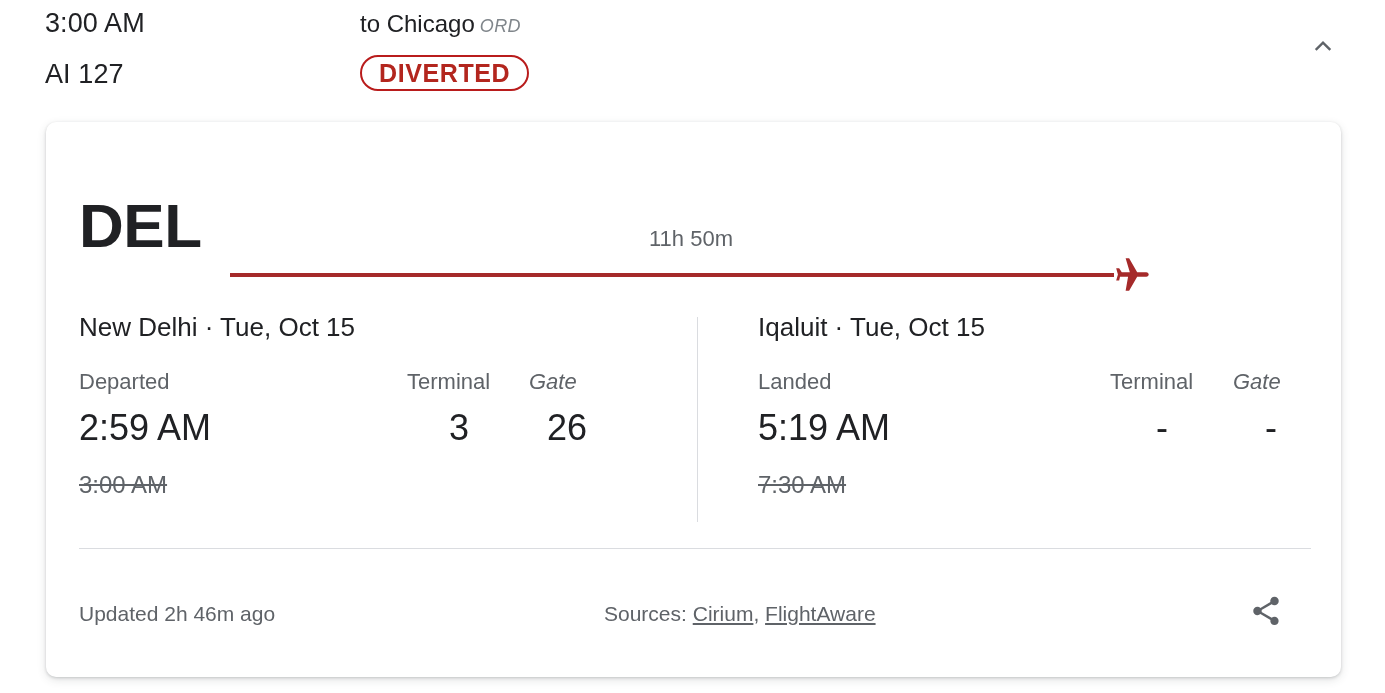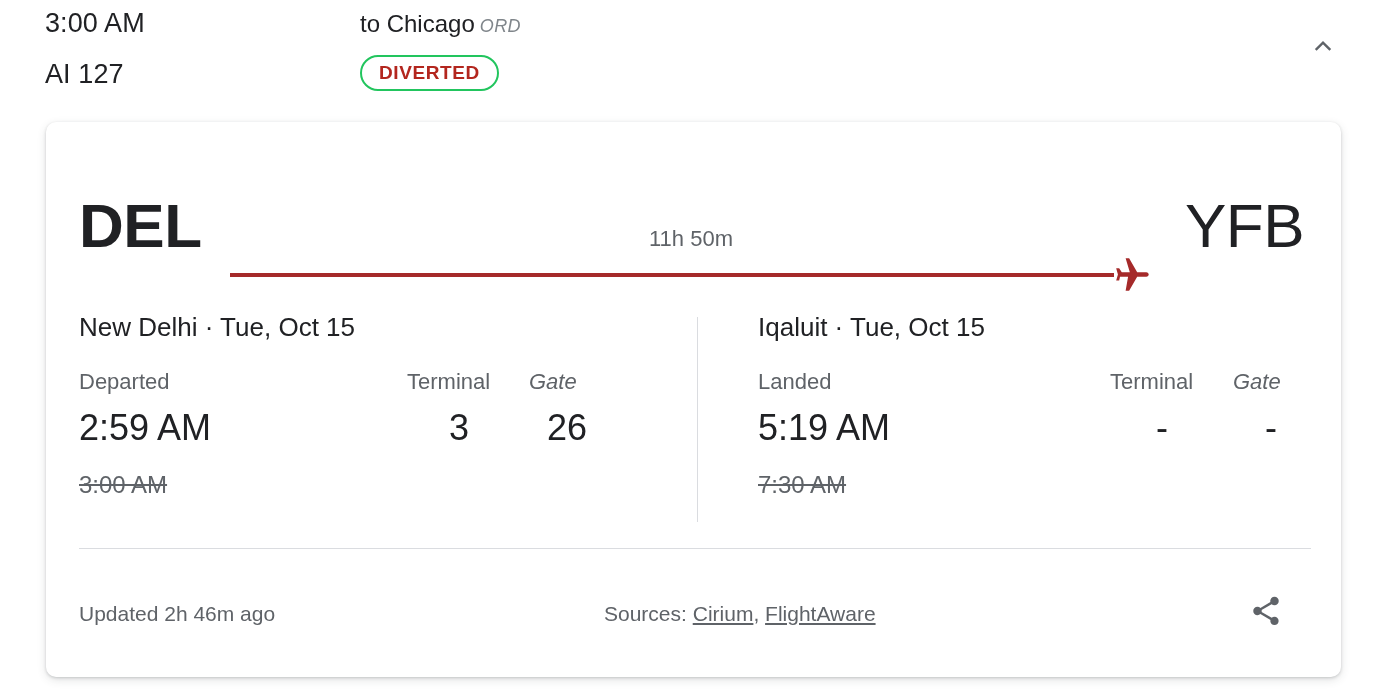--- a/index.html
+++ b/index.html
@@ -60,24 +60,24 @@
   }
   .badge {
     position: absolute;
     left: 360px;
     top: 55px;
     height: 36px;
     box-sizing: border-box;
     padding: 0 17px;
     display: flex;
     align-items: center;
-    border: 2px solid #22c55e;
+    border: 2px solid #b91c1c;
     border-radius: 20px;
     color: #b3261e;
-    font-size: 19px;
+    font-size: 25px;
     font-weight: bold;
     letter-spacing: .6px;
     white-space: nowrap;
   }
   .collapse-btn {
     position: absolute;
     left: 1299px;
     top: 28px;
     width: 48px;
     height: 40px;
@@ -301,21 +301,20 @@
 
   <div class="route">
     <div class="route-origin">DEL</div>
     <div class="route-duration">11h 50m</div>
     <div class="route-line"></div>
     <div class="route-plane">
       <svg width="44" height="42" viewBox="0 0 24 24" aria-hidden="true">
         <path d="M21 14.5v-2l-8-4.6V2.7c0-.8-.6-1.4-1.3-1.4s-1.3.6-1.3 1.4v5.2l-8 4.6v2l8-2.4v4.6l-2.2 1.5v1.7l3.5-1 3.5 1v-1.7L13 17.7v-4.6z" fill="#a52a2a" transform="rotate(90 12 12)"></path>
       </svg>
     </div>
-    <div class="route-dest">YFB</div>
   </div>
 
   <div class="details">
     <div class="vdivider"></div>
 
     <div class="col left">
       <div class="col-city">New Delhi · Tue, Oct 15</div>
 
       <div class="col-label status-label">Departed</div>
       <div class="col-value status-value">2:59 AM</div>

